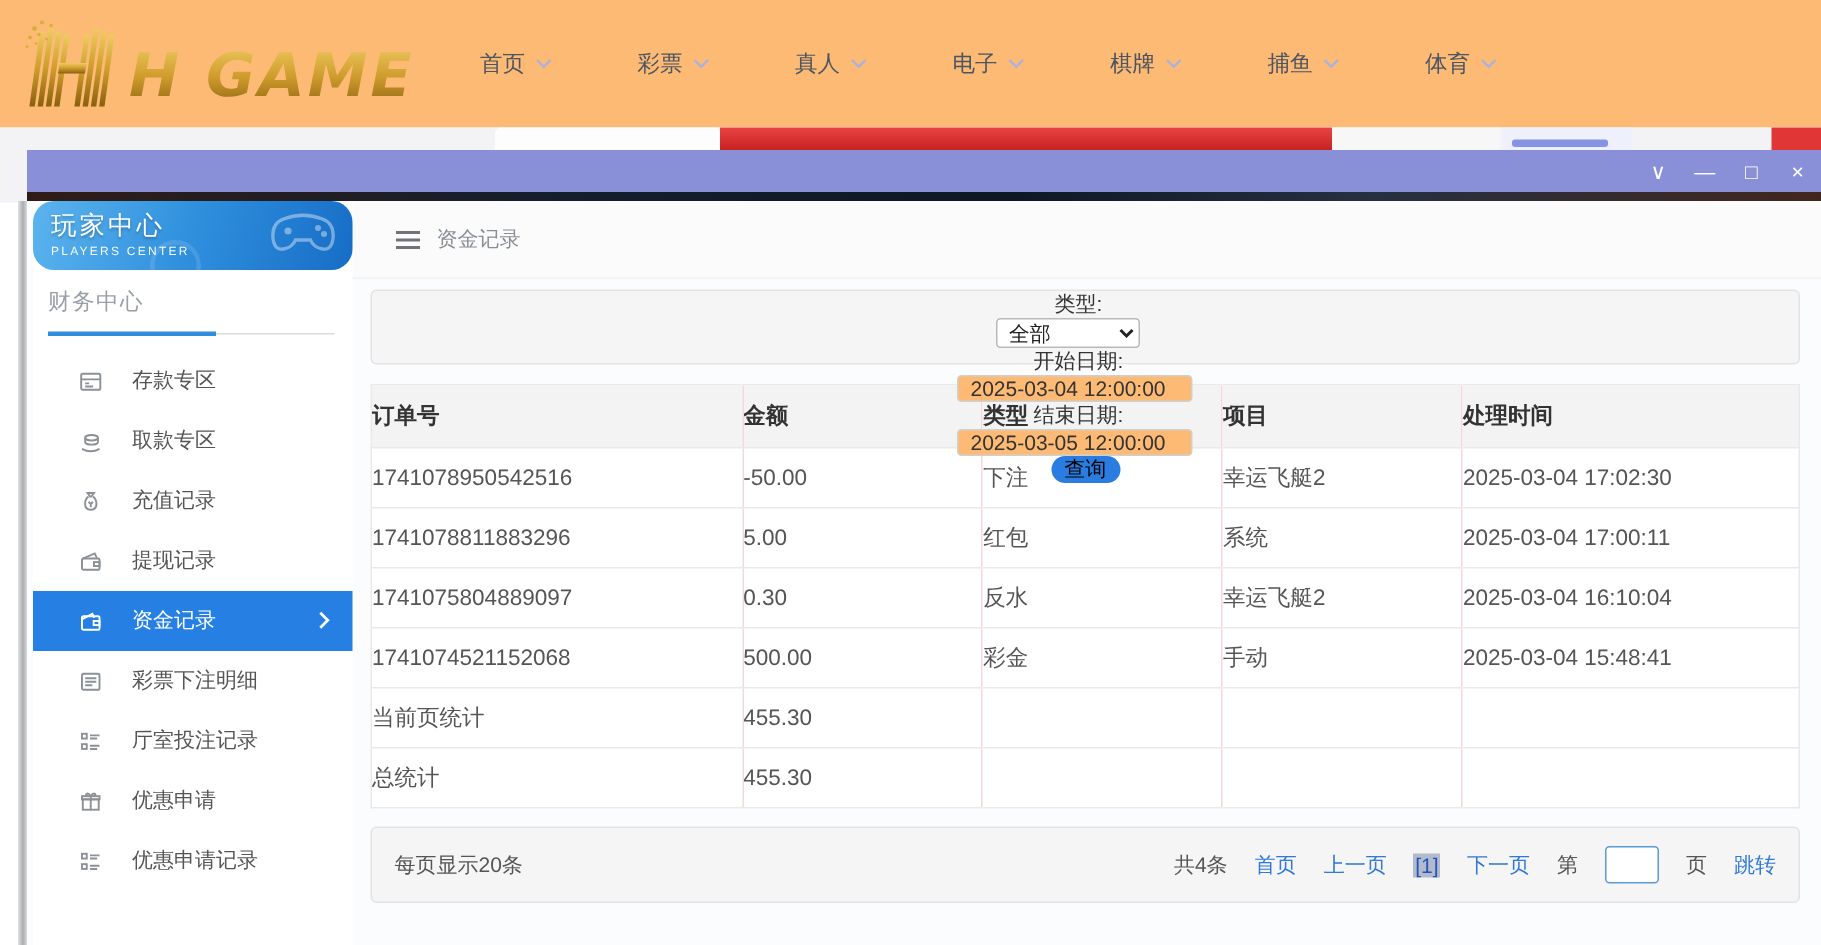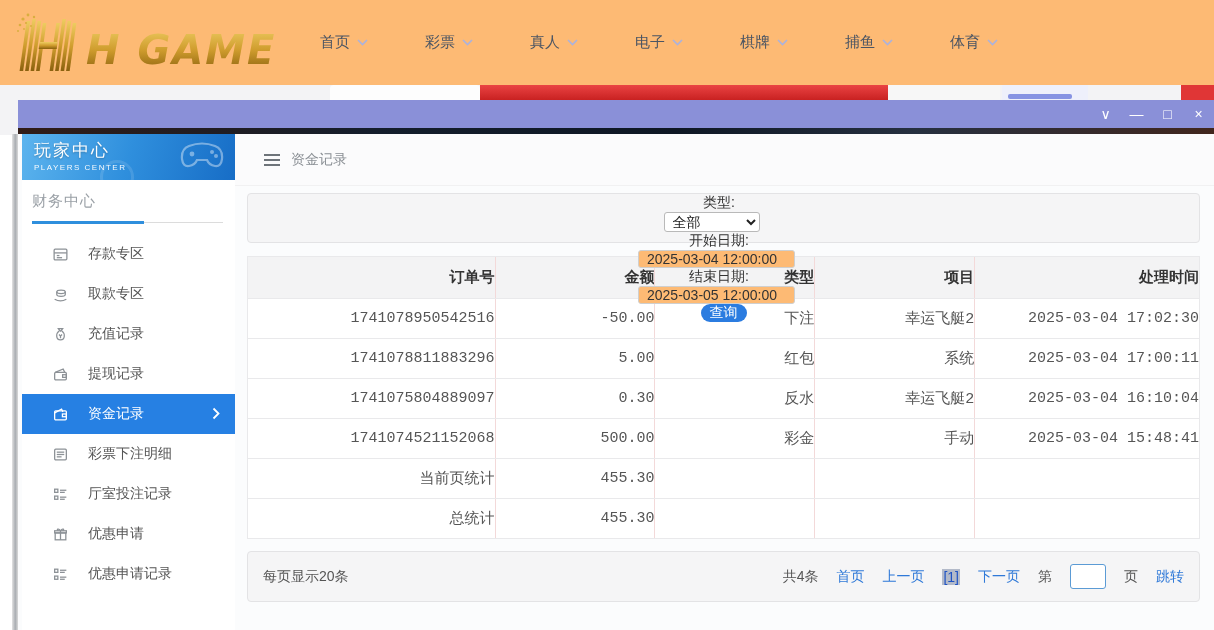--- a/index.html
+++ b/index.html
@@ -27,21 +27,21 @@
   .modal { position:absolute; left:18px; top:100px; width:1196px; height:530px; z-index:4; }
   .titlebar { height:28px; background:#8a90d8; display:flex; align-items:center; justify-content:flex-end; gap:0; }
   .win-btn { width:31px; height:28px; color:#fff; font-size:14px; line-height:28px; text-align:center; cursor:pointer; user-select:none; }
   .dark-strip { height:6px; background:linear-gradient(90deg,#301c17,#141e2c 30%,#0e1724 55%,#263040 75%,#41261d); }
   .modal-body { height:496px; background:#fbfcfd; display:flex; padding-left:4px; overflow:hidden; }
 
   .side-strip { position:absolute; left:-6px; top:34px; width:6px; height:496px; background:linear-gradient(90deg,#e3e3e3,#a9adb2 55%,#d9d9d9); z-index:6; }
 
   
   .sidebar { width:213px; background:#fff; flex:0 0 213px; }
-  .sidebar-header { height:46px; background:linear-gradient(105deg,#5cb4ee 0%,#2f8fdd 50%,#176dc6 100%); color:#fff; padding:5px 12px; position:relative; overflow:hidden; }
+  .sidebar-header { height:46px; background:linear-gradient(105deg,#5cb4ee 0%,#2f8fdd 50%,#176dc6 100%); color:#fff; padding:5px 12px; position:relative; overflow:hidden;border-radius:14px; }
   .sb-title { font-size:17px; letter-spacing:2px; text-shadow:0 1px 2px rgba(0,0,0,.25); }
   .sb-sub { font-size:8px; letter-spacing:1.5px; opacity:.95; margin-top:1px; }
   .gamepad { position:absolute; right:10px; top:6px; opacity:.4; }
   .sb-watermark { position:absolute; left:78px; top:26px; width:34px; height:34px; border:3px solid rgba(255,255,255,.12); border-radius:50%; }
   .sb-section { padding:12px 12px 0 10px; }
   .sb-section-title { color:#9aa0a6; font-size:15px; letter-spacing:1px; }
   .sb-underline { margin-top:10px; display:flex; align-items:center; }
   .sb-underline .blue { width:112px; height:3px; background:#2f8fdd; }
   .sb-underline .grey { flex:1; height:1px; background:#dcdcdc; }
   .sb-menu { list-style:none; margin-top:10px; }
@@ -53,24 +53,24 @@
   
   .content { flex:1; padding:0 14px 0 12px; min-width:0; }
   .breadcrumb { height:52px; margin:0 -14px 0 -12px; padding-left:29px; display:flex; align-items:center; gap:11px; background:#fbfbfc; border-bottom:1px solid #f1f1f2; color:#8a8f94; font-size:14px; }
   .hamburger { display:flex; flex-direction:column; gap:3px; cursor:pointer; }
   .hamburger i { display:block; width:16px; height:2px; background:#6e747a; }
 
   .filterbar { margin-top:7px; height:50px; background:#f5f5f6; border:1px solid #e3e3e5; border-radius:4px; display:flex; align-items:center; padding:0 13px; font-size:14px; color:#333;flex-direction:column; }
   .filterbar label { margin-right:9px; }
   .type-select { width:96px; height:30px; border:1px solid #b9b9b9; border-radius:3px; background:#fff; font-size:14px; color:#222; padding:0 4px; margin-right:24px; font-family:inherit; }
   .date-input { width:157px; height:29px; border:1px solid #cfcfcf; border-radius:3px; background:#fdba74; font-size:14px; color:#333; padding:0 8px; margin-right:14px; font-family:inherit; }
-  .search-btn { width:46px; height:32px; background:#2b7ce0; color:#ffffff; border:none; border-radius:14px; font-size:14px; cursor:pointer; font-family:inherit;text-align:center; }
+  .search-btn { width:46px; height:32px; background:#2b7ce0; color:#000000; border:none; border-radius:14px; font-size:14px; cursor:pointer; font-family:inherit;text-align:center; }
 
   .data-table { margin-top:13px; width:100%; border-collapse:collapse; background:#fff; font-size:15px; color:#555; table-layout:fixed; }
-  .data-table th, .data-table td { border-bottom:1px solid #e9e9eb; text-align:right; height:40px; overflow:hidden; white-space:nowrap;font-family:Liberation Mono, monospace; }
+  .data-table th, .data-table td { border-bottom:1px solid #e9e9eb; text-align:left; height:40px; overflow:hidden; white-space:nowrap; }
   .data-table th { height:42px; background:#f3f3f4; color:#333; font-weight:bold; border-top:1px solid #e9e9eb; }
   .data-table th + th, .data-table td + td { border-left:1px solid #f3d9d9; }
   .data-table th:first-child, .data-table td:first-child { border-left:1px solid #e9e9eb; }
   .data-table th:last-child, .data-table td:last-child { border-right:1px solid #e9e9eb; }
 
   .footerbar { margin-top:12px; height:51px; background:#f5f5f6; border:1px solid #e3e3e5; border-radius:4px; display:flex; align-items:center; justify-content:space-between; padding:0 15px; font-size:14px; color:#555; }
   .pagination { display:flex; align-items:center; gap:18px; }
   .pg-link { color:#2f79d8; cursor:pointer; }
   .pg-current { background:#b3bac9; color:#1f53c4; padding:0 1px; }
   .jump-input { width:36px; height:25px; border:1px solid #5b9bd5; border-radius:3px; background:#fff; font-size:13px; text-align:center; font-family:inherit; }

